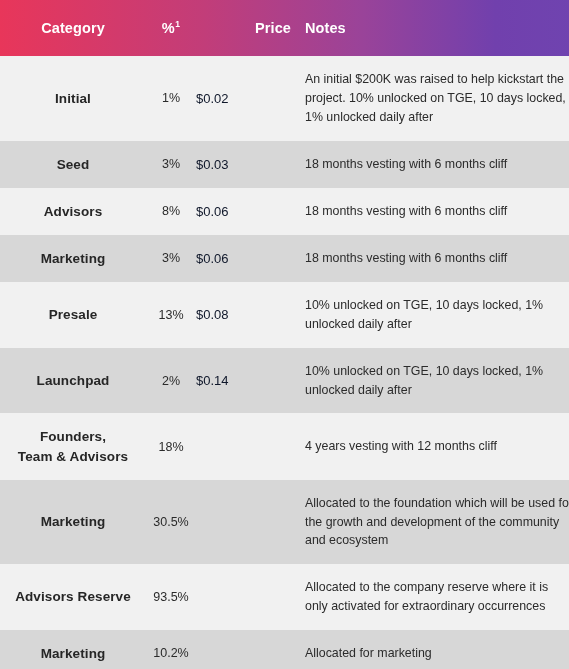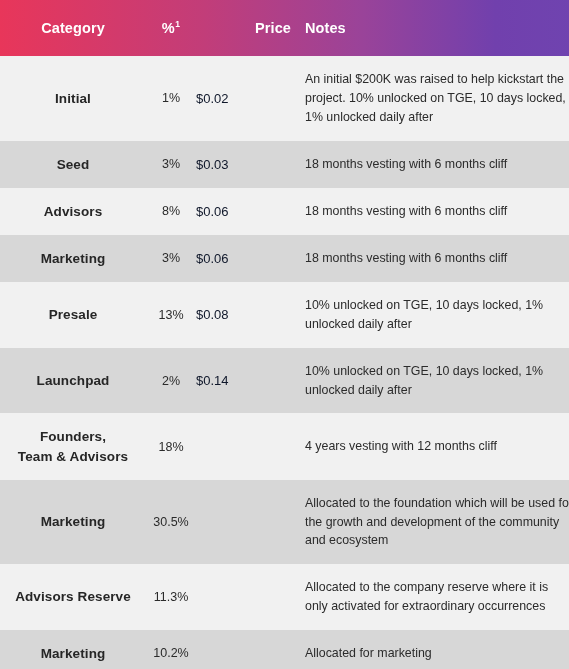--- a/index.html
+++ b/index.html
@@ -139,21 +139,21 @@
         <td class="cell-notes">4 years vesting with 12 months cliff</td>
       </tr>
       <tr class="data-row row-dark">
         <td class="cell-category">Marketing</td>
         <td class="cell-pct">30.5%</td>
         <td class="cell-price"></td>
         <td class="cell-notes">Allocated to the foundation which will be used for the growth and development of the community and ecosystem</td>
       </tr>
       <tr class="data-row row-light">
         <td class="cell-category">Advisors Reserve</td>
-        <td class="cell-pct">11.3%</td>
+        <td class="cell-pct">93.5%</td>
         <td class="cell-price"></td>
         <td class="cell-notes">Allocated to the company reserve where it is only activated for extraordinary occurrences</td>
       </tr>
       <tr class="data-row row-dark">
         <td class="cell-category">Marketing</td>
         <td class="cell-pct">10.2%</td>
         <td class="cell-price"></td>
         <td class="cell-notes">Allocated for marketing</td>
       </tr>
     </tbody>

